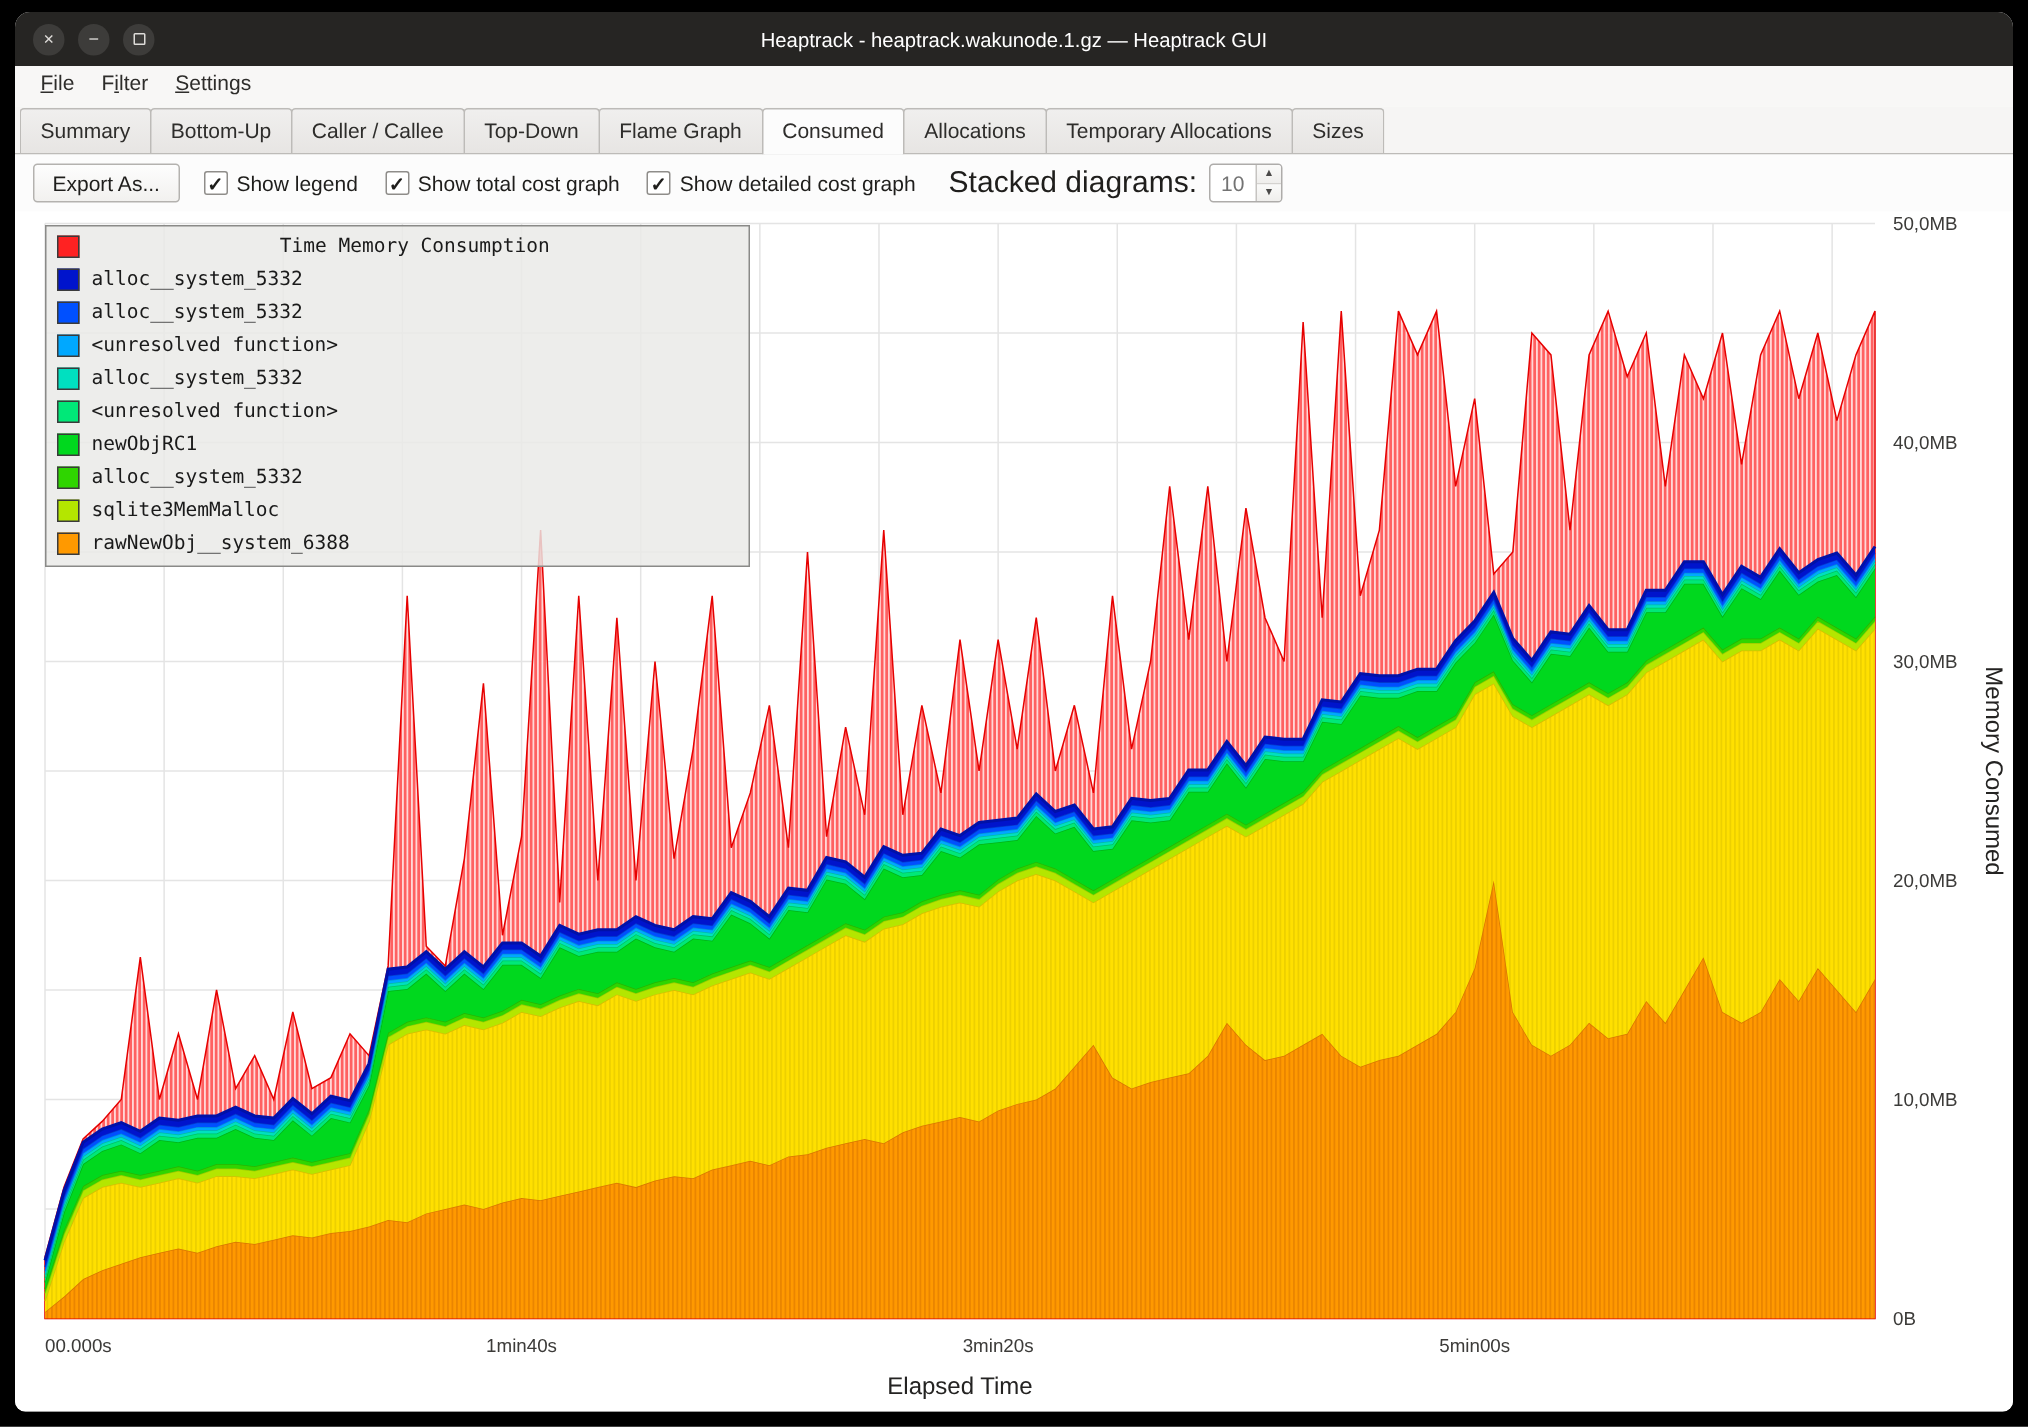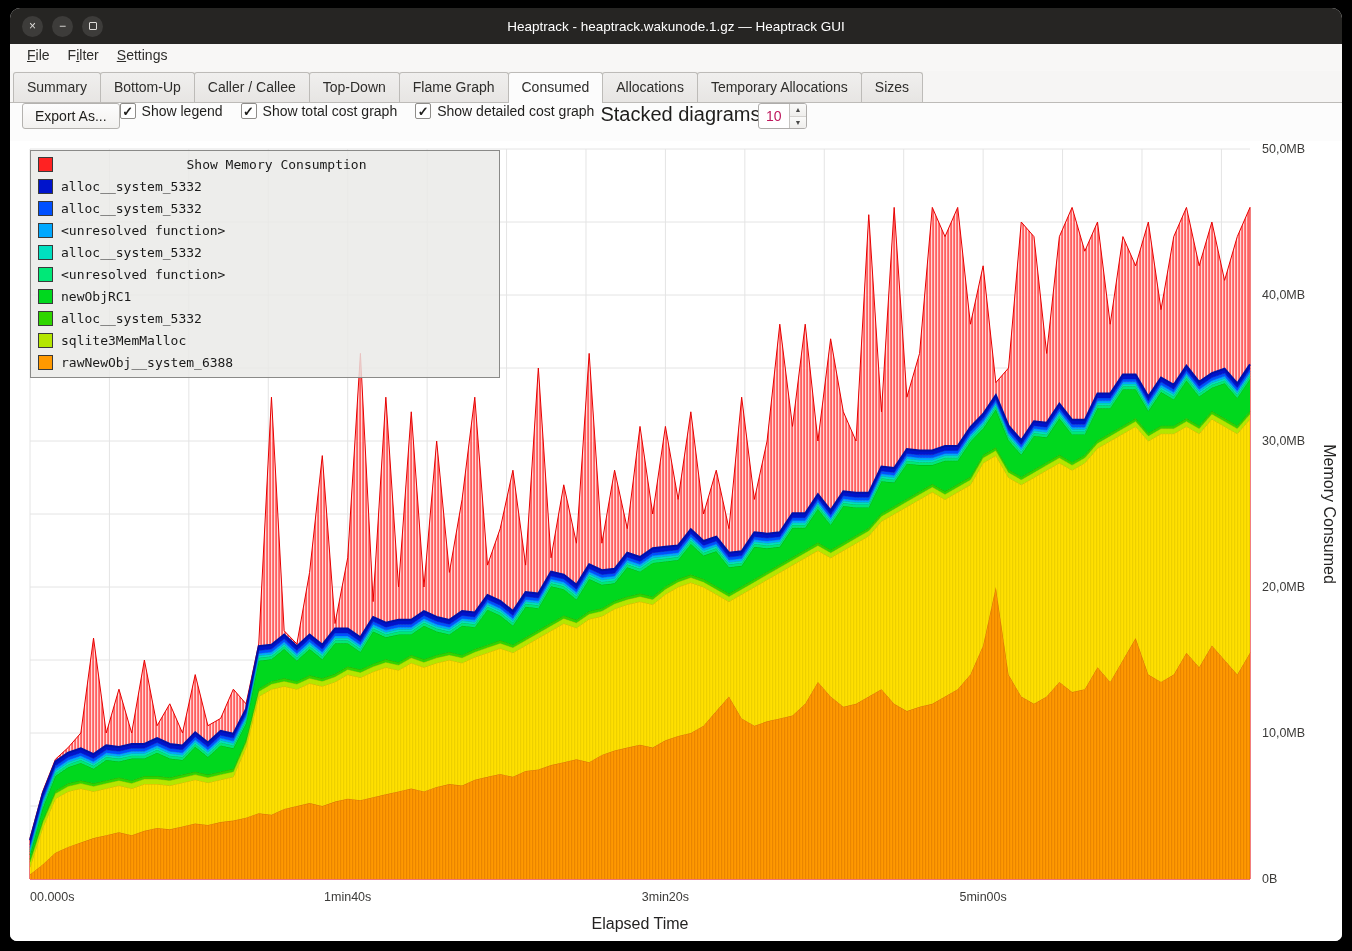--- a/index.html
+++ b/index.html
@@ -9,28 +9,28 @@
 .win-controls{display:flex;gap:9px;padding-left:12px;z-index:2}
 .win-btn{width:21px;height:21px;border-radius:50%;background:#3d3c3a;color:#dedcd9;display:flex;align-items:center;justify-content:center;font-size:12px;line-height:1;cursor:default}
 .win-btn .sq{width:8px;height:8px;border:1px solid #dedcd9;border-radius:1px;display:block}
 .title{position:absolute;left:0;right:0;text-align:center;color:#fff;font-weight:normal;font-size:13.5px}
 .menubar{height:27px;background:#f8f7f6;display:flex;padding-left:8px;font-size:14px;color:#2e2d2b;flex:0 0 auto}
 .menu-item{padding:3px 9px;border-radius:3px}
 .menu-item u{text-decoration:underline}
 .tabbar{height:32px;background:#f6f5f4;display:flex;align-items:flex-end;padding-left:3px;border-bottom:1px solid #bdbbb8;flex:0 0 auto}
 .tab{padding:6px 13px 7px;font-size:14px;color:#2e2d2b;background:linear-gradient(#f0efee,#e7e5e3);border:1px solid #bdbbb8;border-bottom:none;margin-right:-1px;border-radius:3px 3px 0 0;white-space:nowrap}
 .tab.active{background:#fcfcfc;position:relative;z-index:2;margin-bottom:-1px;padding-bottom:8px}
-.toolbar{height:38px;display:flex;align-items:flex-start;padding:0 12px;background:#fcfcfc;flex:0 0 auto}
+.toolbar{height:38px;display:flex;align-items:center;gap:16px;padding:0 12px;background:#fcfcfc;flex:0 0 auto}
 .btn{border:1px solid #b4b2af;border-radius:3px;background:linear-gradient(#fdfdfd,#f2f1ef);padding:4px 12px;font-size:14px;color:#1f1e1c;font-family:inherit}
 .cb-group{display:flex;gap:18px;align-items:center}
 .cb{display:inline-flex;align-items:center;gap:6px;font-size:14px;color:#1f1e1c}
 .box{width:16px;height:16px;border:1px solid #8f8d8a;border-radius:2px;background:#fff;display:inline-flex;align-items:center;justify-content:center;font-size:13px;font-weight:bold;color:#1f1e1c;line-height:1}
 .spin-label{font-size:20px;color:#1f1e1c;margin-left:6px}
 .spinbox{display:inline-flex;height:26px;border:1px solid #aeacaa;border-radius:3px;background:#fff;overflow:hidden;margin-left:-8px}
-.spin-value{width:30px;padding:4px 0 0 7px;font-size:14px;color:#be185d}
+.spin-value{width:30px;padding:4px 0 0 7px;font-size:14px;color:#737373}
 .spin-buttons{display:flex;flex-direction:column;width:17px;border-left:1px solid #c6c4c1}
 .spin-up,.spin-down{flex:1;display:flex;align-items:center;justify-content:center;font-size:7px;color:#4a4948;background:linear-gradient(#fafaf9,#efeeec)}
 .spin-up{border-bottom:1px solid #d4d2cf}
 .chart-wrap{flex:1;position:relative;background:#fff}
 #chart-svg{position:absolute;inset:0;width:100%;height:100%}
 .tick{font-size:12.5px;fill:#3c3b39;font-family:"Liberation Sans",sans-serif}
 .axis-title{font-size:16px;fill:#242322;font-family:"Liberation Sans",sans-serif}
 .legend{position:absolute;left:20px;top:9px;width:470px;background:rgba(233,233,231,0.83);border:1px solid #8a8a88;padding:2px 4px 4px;font-family:"DejaVu Sans Mono",monospace;font-size:13px;color:#1a1a1a}
 .lg-row{display:flex;align-items:center;gap:8px;height:22px;padding:0 3px}
 .lg-swatch{width:15px;height:15px;border:1px solid #3a3a3a;flex:0 0 auto}
@@ -174,21 +174,21 @@
         <text x="1252" y="450" class="tick">20,0MB</text>
         <text x="1252" y="304" class="tick">30,0MB</text>
         <text x="1252" y="158" class="tick">40,0MB</text>
         <text x="1252" y="12" class="tick">50,0MB</text>
         <text x="630" y="788" text-anchor="middle" class="axis-title">Elapsed Time</text>
         <text transform="translate(1314,373) rotate(90)" text-anchor="middle" class="axis-title">Memory Consumed</text>
       </svg>
     <div class="legend" id="legend">
         <div class="lg-row lg-title">
           <span class="lg-swatch" style="background: rgb(255, 34, 34);"></span>
-          <span class="lg-label">Show Memory Consumption</span>
+          <span class="lg-label">Time Memory Consumption</span>
         </div>
         <div class="lg-row">
           <span class="lg-swatch" style="background: rgb(0, 20, 204);"></span>
           <span class="lg-label">alloc__system_5332</span>
         </div>
         <div class="lg-row">
           <span class="lg-swatch" style="background: rgb(0, 80, 255);"></span>
           <span class="lg-label">alloc__system_5332</span>
         </div>
         <div class="lg-row">

